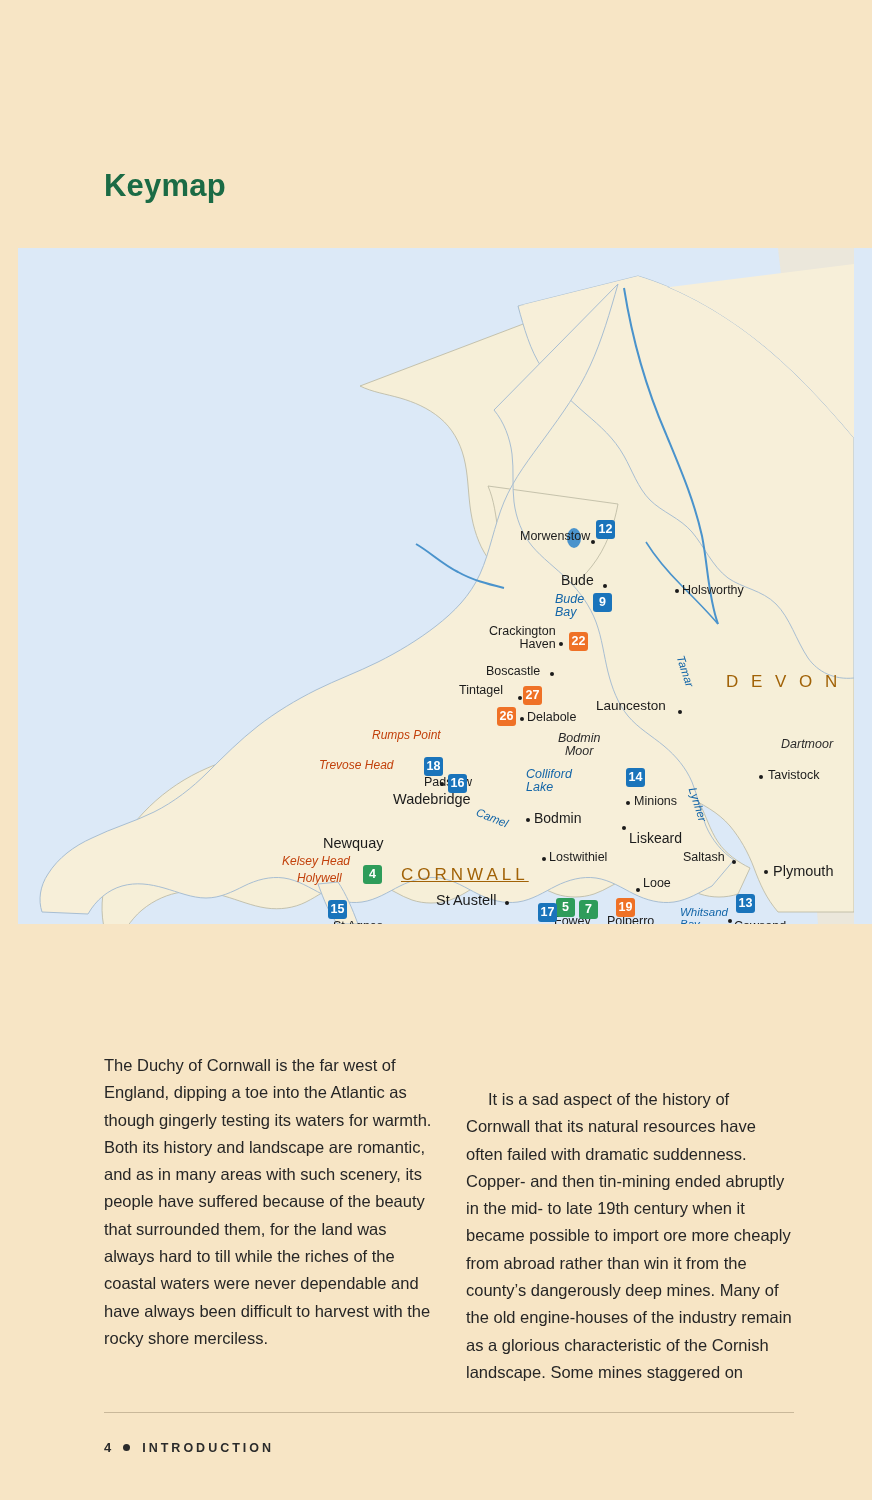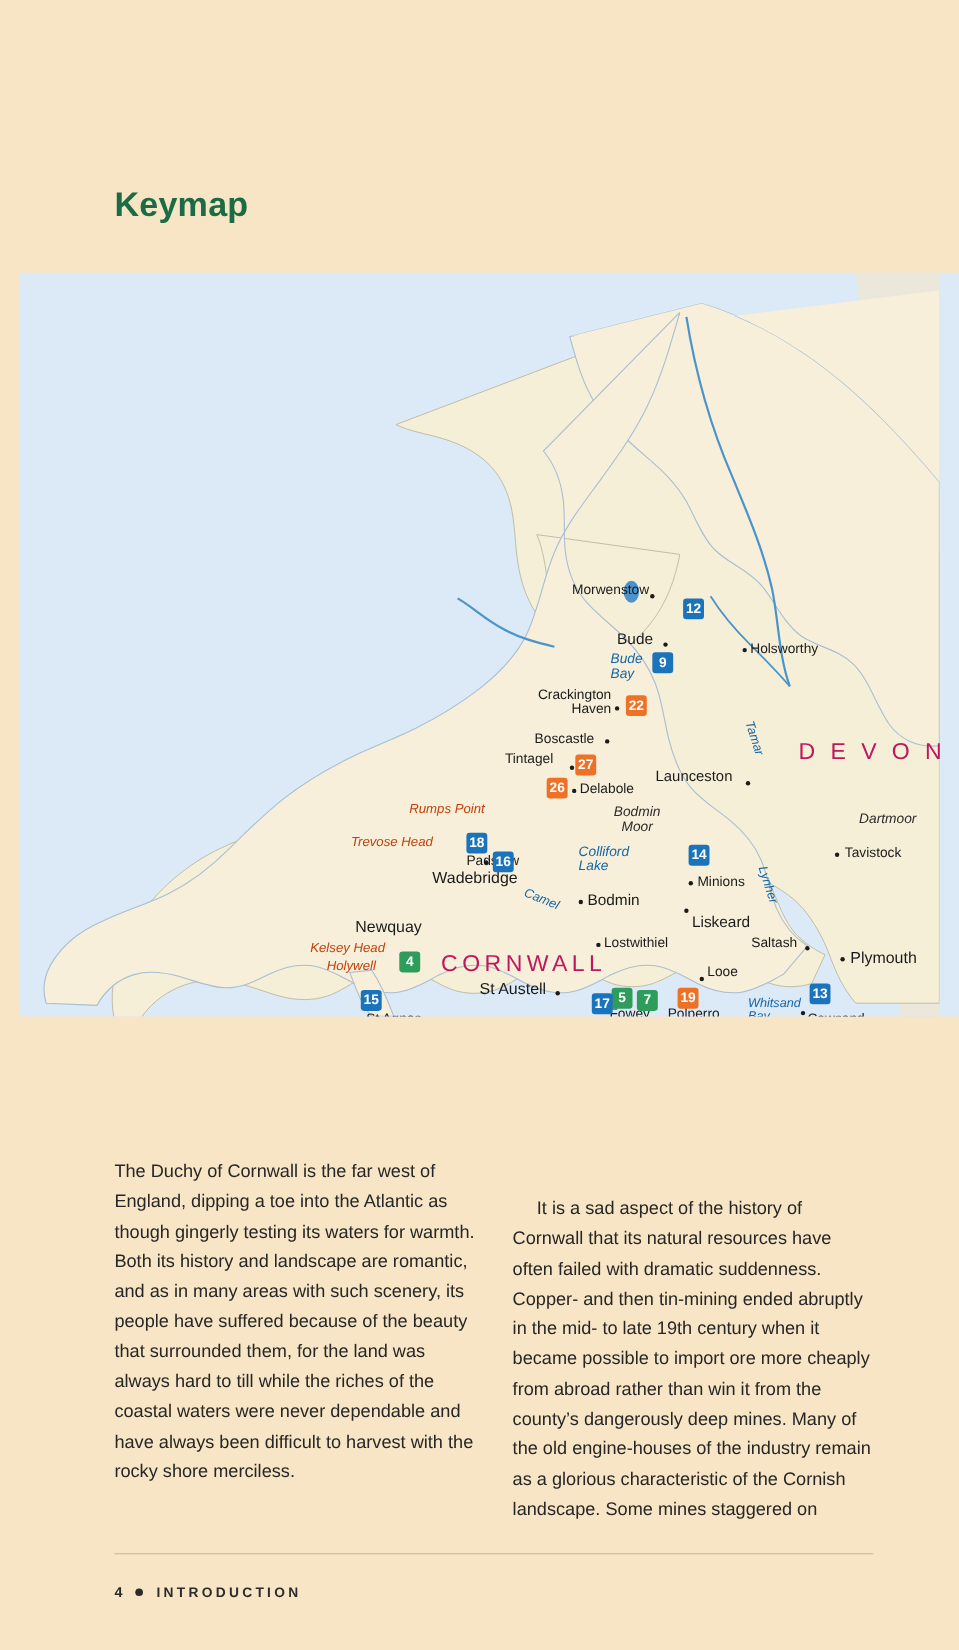--- a/index.html
+++ b/index.html
@@ -59,22 +59,22 @@
   .m-label.sea {
     color: #1466a8;
     font-style: italic;
   }
   .m-label.river {
     color: #1466a8;
     font-style: italic;
     font-size: 11.5px;
   }
   .m-label.region-big {
-    color: #be185d;
-    font-size: 21px;
+    color: #a16207;
+    font-size: 17px;
     letter-spacing: 4px;
   }
   .m-label.moor {
     color: #2b2b2b;
     font-style: italic;
     font-size: 12.5px;
     text-align: center;
   }
   .m-label.grey-it {
     color: #c2410c;
@@ -368,42 +368,42 @@
     <div class="m-dot" style="left:524px; top:609px;"></div>
 
     <div class="m-label grey-it" style="left:264px; top:607px;">Kelsey Head</div>
     <div class="m-label" style="left:665px; top:603px;">Saltash</div>
     <div class="m-dot" style="left:714px; top:612px;"></div>
 
     <div class="m-label" style="left:755px; top:616px; font-size:14.5px;">Plymouth</div>
     <div class="m-dot" style="left:746px; top:622px;"></div>
 
     <div class="m-label grey-it" style="left:279px; top:624px;">Holywell</div>
-    <div class="m-label region-big" style="left:383px; top:618px;">CORNWALL</div>
+    <div class="m-label region-big" style="left:383px; top:618px;text-decoration:underline;">CORNWALL</div>
     <div class="m-label region-big" style="left:708px; top:425px;">D E V O N</div>
 
     <div class="m-label" style="left:418px; top:645px; font-size:14.5px;">St Austell</div>
     <div class="m-dot" style="left:487px; top:653px;"></div>
 
     <div class="m-label" style="left:625px; top:629px;">Looe</div>
     <div class="m-dot" style="left:618px; top:640px;"></div>
 
     <div class="m-label" style="left:536px; top:667px;">Fowey</div>
     <div class="m-label" style="left:589px; top:667px;">Polperro</div>
     <div class="m-label" style="left:716px; top:672px;">Cawsand</div>
     <div class="m-dot" style="left:710px; top:671px;"></div>
     <div class="m-label sea" style="left:662px; top:658px; font-size:11.5px;">Whitsand<br>Bay</div>
 
     <div class="m-label" style="left:315px; top:672px;">St Agnes</div>
 
     <div class="m-label river" style="left:668px; top:406px; transform:rotate(72deg); transform-origin:left top;">Tamar</div>
     <div class="m-label river" style="left:680px; top:538px; transform:rotate(72deg); transform-origin:left top;">Lynher</div>
     <div class="m-label river" style="left:461px; top:558px; transform:rotate(22deg); transform-origin:left top;">Camel</div>
 
-    <div class="badge blue" style="left:603px; top:272px;margin-top:24px;">12</div>
+    <div class="badge blue" style="left:578px; top:272px;">12</div>
     <div class="badge blue" style="left:575px; top:345px;">9</div>
     <div class="badge orange" style="left:551px; top:384px;">22</div>
     <div class="badge orange" style="left:505px; top:438px;">27</div>
     <div class="badge orange" style="left:479px; top:459px;">26</div>
     <div class="badge blue" style="left:406px; top:509px;">18</div>
     <div class="badge blue" style="left:430px; top:526px;">16</div>
     <div class="badge blue" style="left:608px; top:520px;">14</div>
     <div class="badge green" style="left:345px; top:617px;">4</div>
     <div class="badge green" style="left:538px; top:650px;">5</div>
     <div class="badge blue" style="left:310px; top:652px;">15</div>

